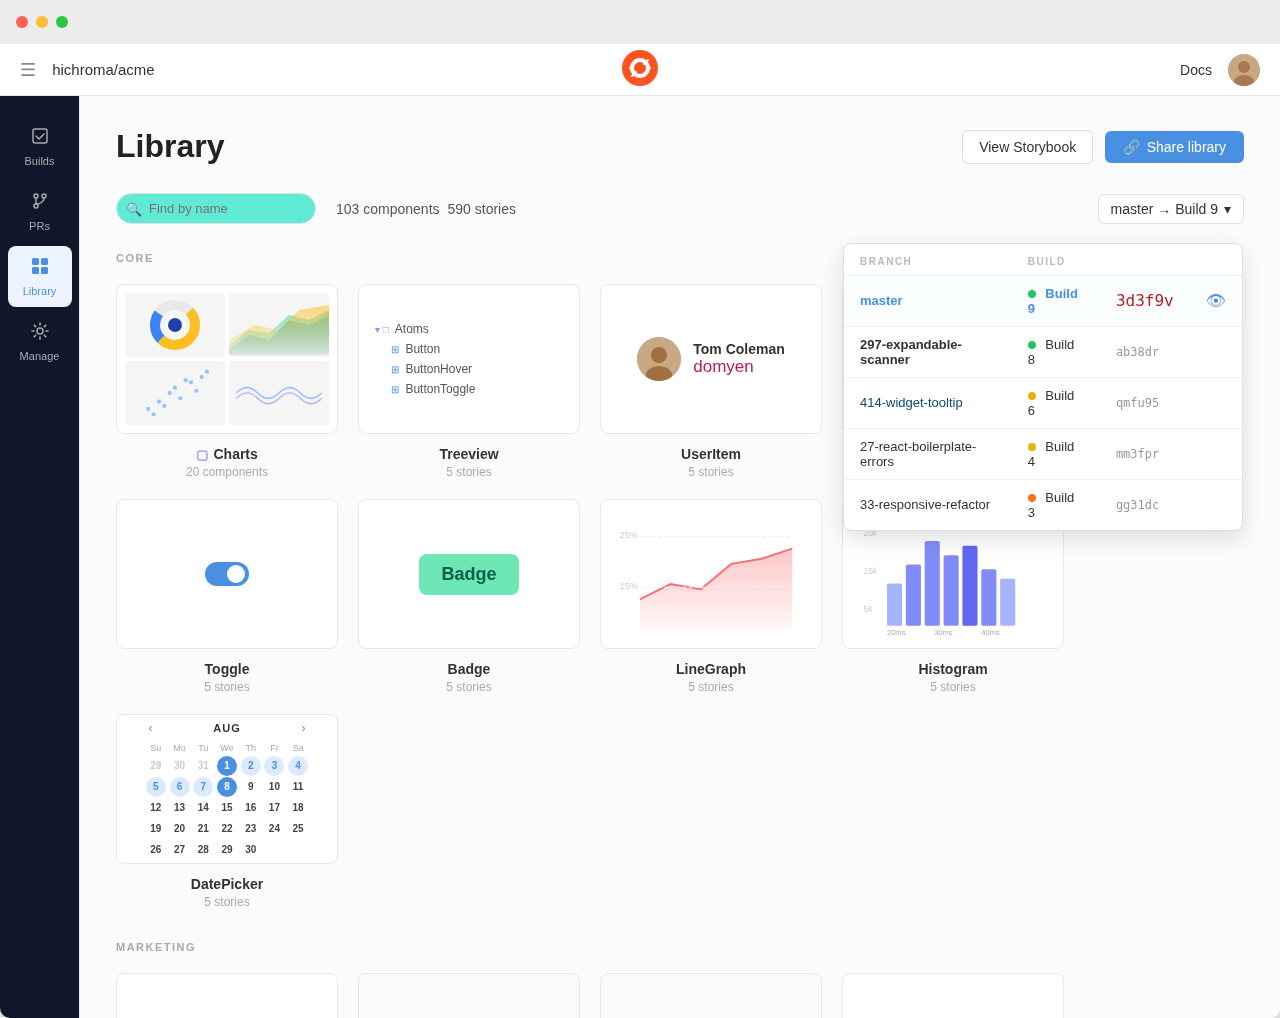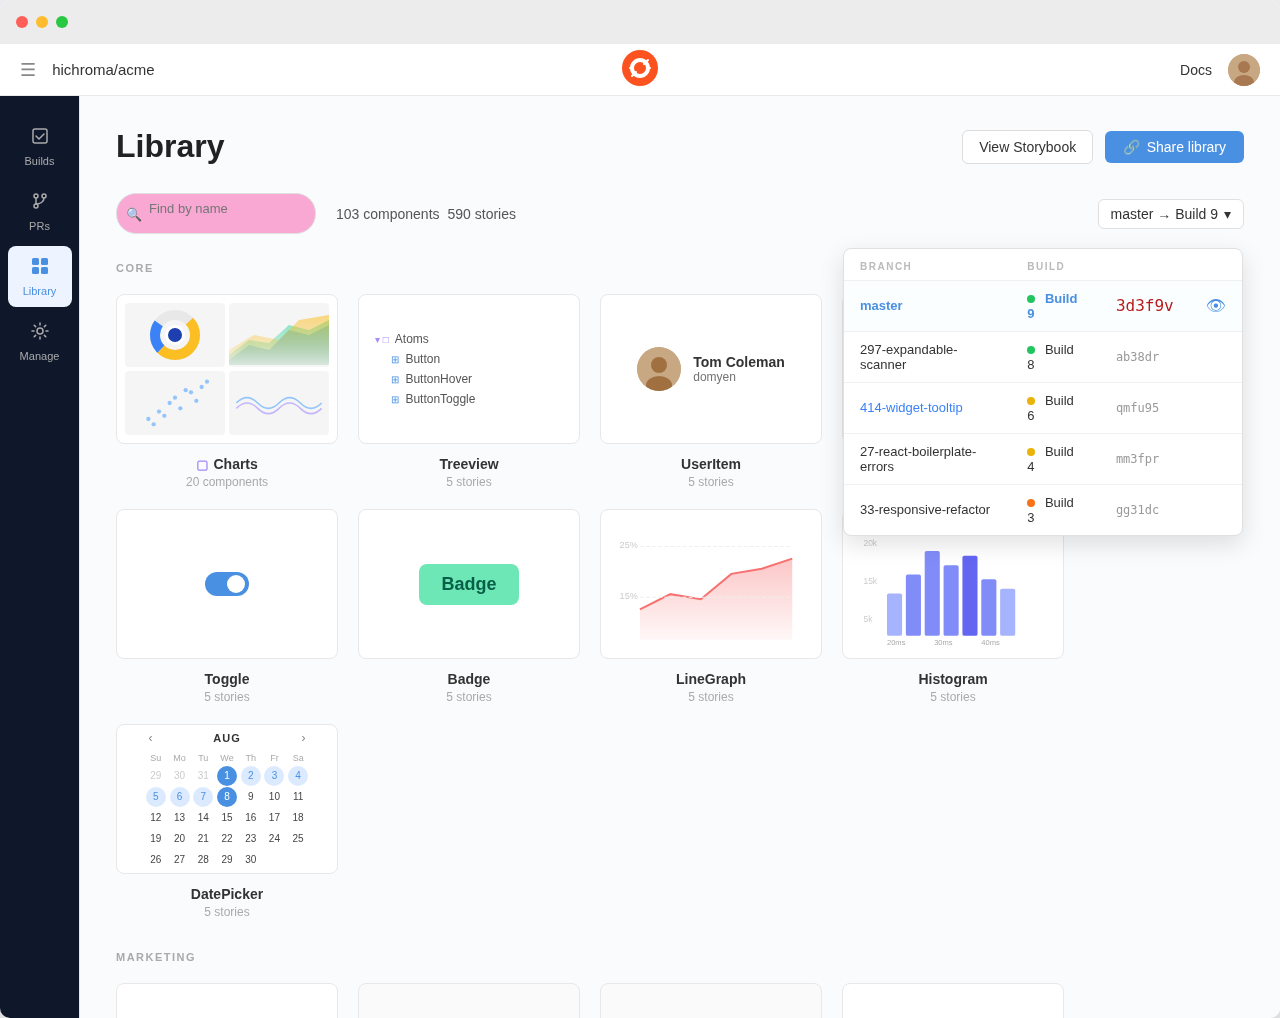--- a/index.html
+++ b/index.html
@@ -42,21 +42,21 @@
     
     .page-header { display: flex; align-items: center; margin-bottom: 28px; }
     .page-title { font-size: 32px; font-weight: 700; color: #222; flex: 1; }
     .btn-view-storybook { background: #fff; border: 1px solid #ddd; border-radius: 6px; padding: 8px 16px; font-size: 14px; color: #333; cursor: pointer; margin-right: 12px; }
     .btn-share { background: #4a90e2; border: none; border-radius: 6px; padding: 8px 18px; font-size: 14px; color: #fff; cursor: pointer; display: flex; align-items: center; gap: 6px; }
     .btn-share-icon { font-size: 14px; }
 
     
     .search-bar-row { display: flex; align-items: center; margin-bottom: 28px; }
     .search-input-wrap { position: relative; width: 200px; margin-right: 20px; }
-    .search-input-wrap input { width: 100%; padding: 7px 12px 17px 32px; border: 1px solid #e0e0e0; border-radius: 20px; font-size: 13px; color: #666; background: #f9a8d4; }
+    .search-input-wrap input { width: 100%; padding: 7px 12px 7px 32px; border: 1px solid #e0e0e0; border-radius: 20px; font-size: 13px; color: #666; background: #5eead4; }
     .search-icon { position: absolute; left: 10px; top: 50%; transform: translateY(-50%); color: #aaa; font-size: 13px; }
     .stats-text { font-size: 14px; color: #555; margin-right: 8px; }
     .branch-selector { margin-left: auto; display: flex; align-items: center; gap: 6px; font-size: 14px; color: #333; cursor: pointer; background: #fff; border: 1px solid #e0e0e0; border-radius: 6px; padding: 6px 12px; position: relative; }
 
     
     .section-label { font-size: 11px; font-weight: 700; letter-spacing: 1.5px; color: #aaa; text-transform: uppercase; margin-bottom: 20px; }
 
     
     .component-grid { display: flex; flex-wrap: wrap; gap: 20px; margin-bottom: 32px; }
     .component-card { width: 222px; display: flex; flex-direction: column; cursor: pointer; }
@@ -77,21 +77,21 @@
     .treeview-preview { padding: 16px; font-size: 12px; color: #555; width: 100%; }
     .tree-item { display: flex; align-items: center; gap: 6px; padding: 3px 0; }
     .tree-item.indent { padding-left: 16px; }
     .tree-icon { color: #a78bfa; font-size: 10px; }
     .tree-comp-icon { color: #4a90e2; font-size: 10px; }
 
     
     .useritem-preview { display: flex; align-items: center; gap: 12px; padding: 0 20px; }
     .ui-avatar { width: 44px; height: 44px; border-radius: 50%; background: #c8a882; display: flex; align-items: center; justify-content: center; color: white; font-size: 16px; overflow: hidden; }
     .ui-info .ui-name { font-size: 14px; font-weight: 600; color: #333; }
-    .ui-info .ui-handle { font-size: 12px; color: #737373; }
+    .ui-info .ui-handle { font-size: 17px; color: #be185d; }
 
     
     .cascade-preview { display: flex; flex-direction: column; align-items: center; justify-content: center; width: 100%; height: 100%; }
     .cascade-avatars { display: flex; }
     .c-avatar { width: 36px; height: 36px; border-radius: 50%; border: 2px solid #fff; margin-left: -8px; display: flex; align-items: center; justify-content: center; font-size: 12px; color: white; font-weight: 600; }
     .c-avatar:first-child { margin-left: 0; }
     .c-avatar-overflow { width: 36px; height: 36px; border-radius: 50%; border: 2px solid #fff; background: #e8e8e8; margin-left: -8px; display: flex; align-items: center; justify-content: center; font-size: 11px; color: #888; }
 
     
     .toggle-preview { display: flex; align-items: center; justify-content: center; width: 100%; height: 100%; gap: 10px; }
@@ -109,21 +109,21 @@
     .histogram-preview { width: 100%; height: 100%; padding: 8px 12px; }
 
     
     .datepicker-preview { width: 100%; height: 100%; padding: 8px; display: flex; align-items: center; justify-content: center; }
     .dp-inner { width: 165px; font-size: 11px; }
     .dp-header { display: flex; align-items: center; justify-content: space-between; padding: 2px 4px; margin-bottom: 4px; }
     .dp-month { font-size: 11px; font-weight: 600; color: #333; letter-spacing: 1px; }
     .dp-nav { color: #888; cursor: pointer; font-size: 12px; }
     .dp-grid { display: grid; grid-template-columns: repeat(7, 1fr); gap: 1px; }
     .dp-day-header { text-align: center; font-size: 9px; color: #aaa; padding: 2px; font-weight: 400; }
-    .dp-day { text-align: center; font-size: 10px; color: #444; padding: 3px 2px; border-radius: 50%; width: 20px; height: 20px; display: flex; align-items: center; justify-content: center; margin: 0 auto; }
+    .dp-day { text-align: center; font-size: 10px; color: #444; padding: 3px 2px; border-radius: 50%; width: 20px; height: 20px; display: flex; align-items: center; justify-content: center; margin: 0 auto; font-weight: bold; }
     .dp-day.today { background: #4a90e2; color: white; border-radius: 50%; }
     .dp-day.selected { background: #4a90e2; color: white; border-radius: 50%; }
     .dp-day.range { background: #dbeafe; color: #4a90e2; border-radius: 50%; }
     .dp-day.other-month { color: #ccc; }
 
     
     .dropdown-panel { position: absolute; top: 48px; right: 0; width: 400px; background: #fff; border: 1px solid #e0e0e0; border-radius: 8px; box-shadow: 0 8px 24px rgba(0,0,0,0.12); z-index: 100; }
     .dropdown-table { width: 100%; border-collapse: collapse; }
     .dropdown-table th { font-size: 10px; font-weight: 700; letter-spacing: 1.5px; color: #bbb; text-transform: uppercase; padding: 12px 16px 8px; text-align: left; }
     .dropdown-table td { padding: 10px 16px; font-size: 13px; border-top: 1px solid #f0f0f0; }
@@ -258,32 +258,32 @@
       master
     </td>
     <td>
       <span style="display:inline-block; width:8px; height:8px; border-radius:50%; background:#22c55e; margin-right:6px;"></span>
       <span style="color:#4a90e2; font-weight:700;">Build 9</span>
     </td>
     <td style="color:#b91c1c; font-family:monospace; font-size:16px;">3d3f9v</td>
     <td><span style="color:#4a90e2; font-size:16px;">👁</span></td>
   </tr>
                   <tr style="cursor: pointer;">
-    <td style="color:#333; font-weight:400;">
+    <td style="color:#333; font-weight:700;">
       297-expandable-scanner
     </td>
     <td>
       <span style="display:inline-block; width:8px; height:8px; border-radius:50%; background:#22c55e; margin-right:6px;"></span>
       <span style="color:#333; font-weight:500;">Build 8</span>
     </td>
     <td style="color:#999; font-family:monospace; font-size:12px;">ab38dr</td>
     <td></td>
   </tr>
                   <tr style="cursor: pointer;">
-    <td style="color:#3b82f6; font-weight:400;">
+    <td style="color:#0c4a6e; font-weight:400;">
       414-widget-tooltip
     </td>
     <td>
       <span style="display:inline-block; width:8px; height:8px; border-radius:50%; background:#eab308; margin-right:6px;"></span>
       <span style="color:#333; font-weight:500;">Build 6</span>
     </td>
     <td style="color:#999; font-family:monospace; font-size:12px;">qmfu95</td>
     <td></td>
   </tr>
                   <tr style="cursor: pointer;">

